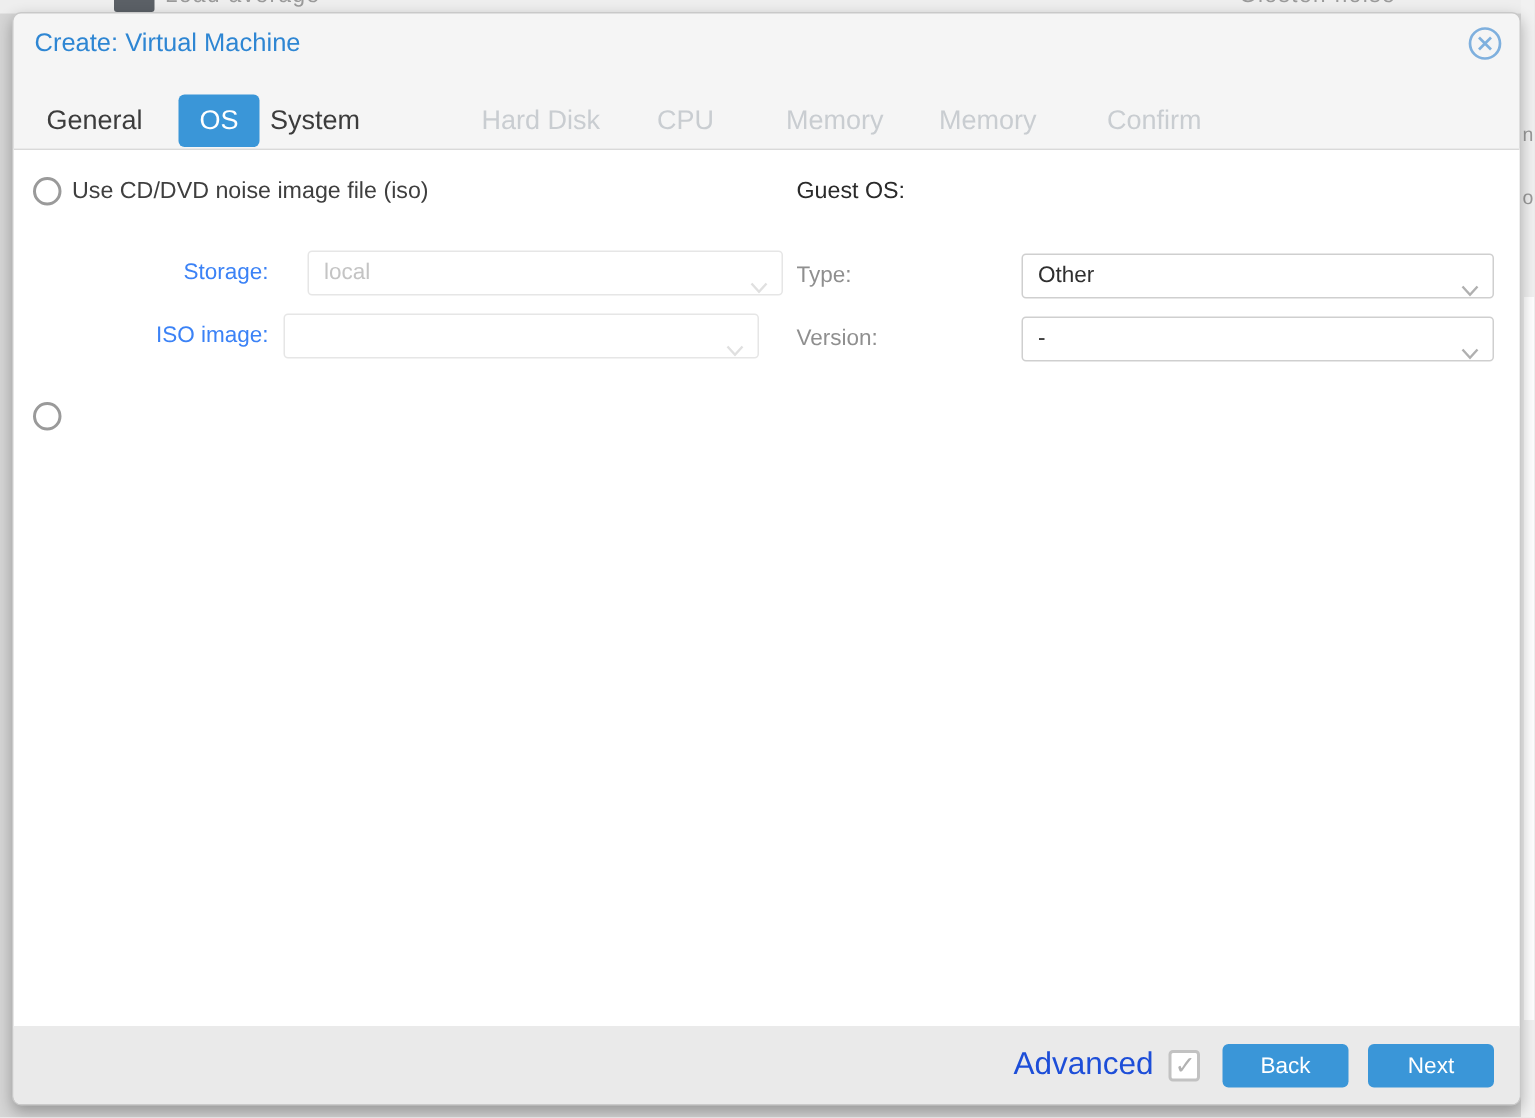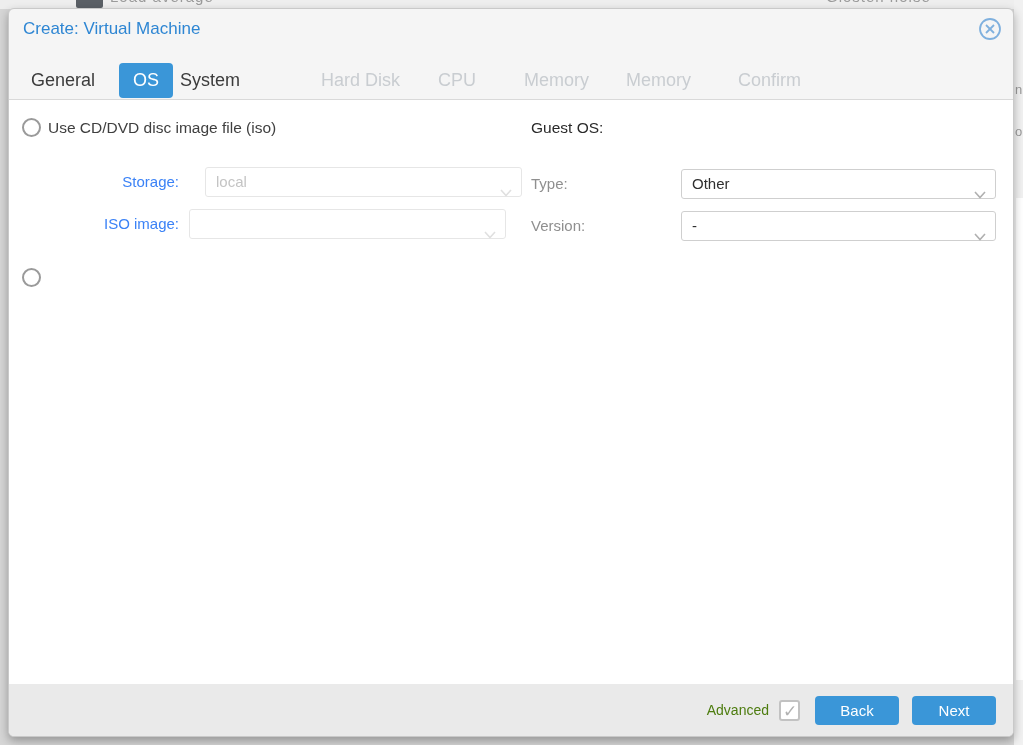--- a/index.html
+++ b/index.html
@@ -93,21 +93,21 @@
   .combo.disabled .chev { color:#e0e0e0; }
 
   .section-heading { position:absolute; font-size:15.5px; color:#2a2a2a; white-space:nowrap; }
 
   
   .dlg-footer {
     position:absolute; left:0; bottom:0; width:1006px; height:52px;
     background:#eaeaea; display:flex; align-items:center; justify-content:flex-end;
     padding-right:19px; gap:13px;
   }
-  .advanced-label { font-size:14px; color:#4d7c0f; }
+  .advanced-label { font-size:21px; color:#1d4ed8; }
   .checkbox {
     width:21px; height:21px; background:#ffffff; border:2px solid #c2c2c2;
     border-radius:3px; position:relative; cursor:pointer; margin-left:-3px;
   }
   .checkbox.checked::after {
     content:"\2713"; position:absolute; left:2px; top:-1px;
     color:#b2b2b2; font-size:17px; font-weight:bold;
   }
   .btn {
     width:84px; height:29px; border:none; border-radius:4px;
@@ -151,21 +151,21 @@
   <span class="tab disabled" style="left:312px;">Hard Disk</span>
   <span class="tab disabled" style="left:429px;">CPU</span>
   <span class="tab disabled" style="left:515px;">Memory</span>
   <span class="tab disabled" style="left:617px;">Memory</span>
   <span class="tab disabled" style="left:729px;">Confirm</span>
 
   <div class="dlg-body">
 
     <div class="radio-row" style="left:13px; top:18px; width:400px;">
       <span class="radio"></span>
-      <span class="radio-label">Use CD/DVD disc image file (iso)</span>
+      <span class="radio-label">Use CD/DVD noise image file (iso)</span>
     </div>
 
     <span class="field-label dim" style="left:50px; top:67px;">Storage:</span>
     <div class="combo disabled" style="left:196px; top:67px; width:317px;">
       <span>local</span>
       <span class="chev">
         <svg width="12" height="8" viewBox="0 0 12 8" fill="none" stroke="currentColor" stroke-width="1.6">
           <polyline points="1,1 6,6.5 11,1"></polyline>
         </svg>
       </span>

